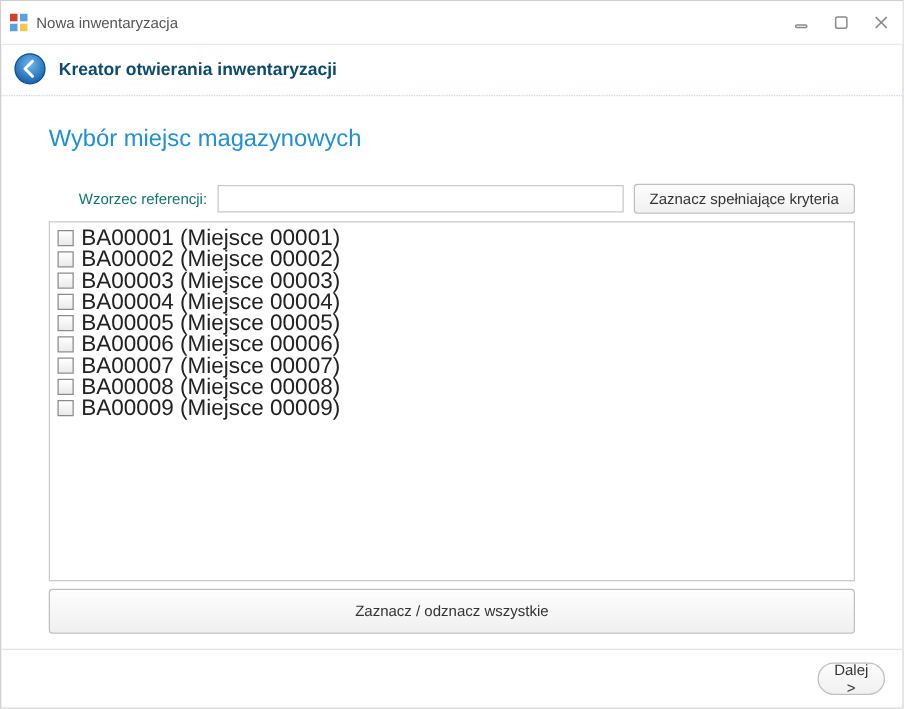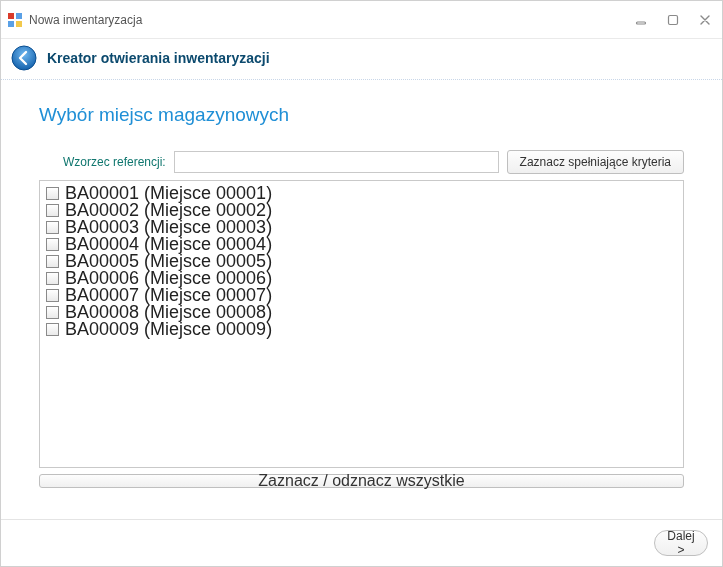--- a/index.html
+++ b/index.html
@@ -106,27 +106,27 @@
     color: #222;
     font-size: 18px;
   }
   .chk {
     width: 13px; height: 13px;
     border: 1px solid #8a8a8a;
     background: linear-gradient(#fff, #eaeaea);
   }
   .toggle-all {
     margin-top: 6px;
-    height: 14px;
+    height: 36px;
     border: 1px solid #bfbfbf;
     background: linear-gradient(#fdfdfd, #f0f0f0);
     border-radius: 3px;
     display: flex; align-items: center; justify-content: center;
     color: #333;
-    font-size: 16px;
+    font-size: 12px;
   }
   .footer {
     border-top: 1px solid #e4e4e4;
     padding: 10px 14px;
     display: flex; justify-content: flex-end; gap: 10px;
   }
   .footer .btn { width: 54px; height: 26px; border-radius: 13px; }
 </style>
 </head>
 <body>

